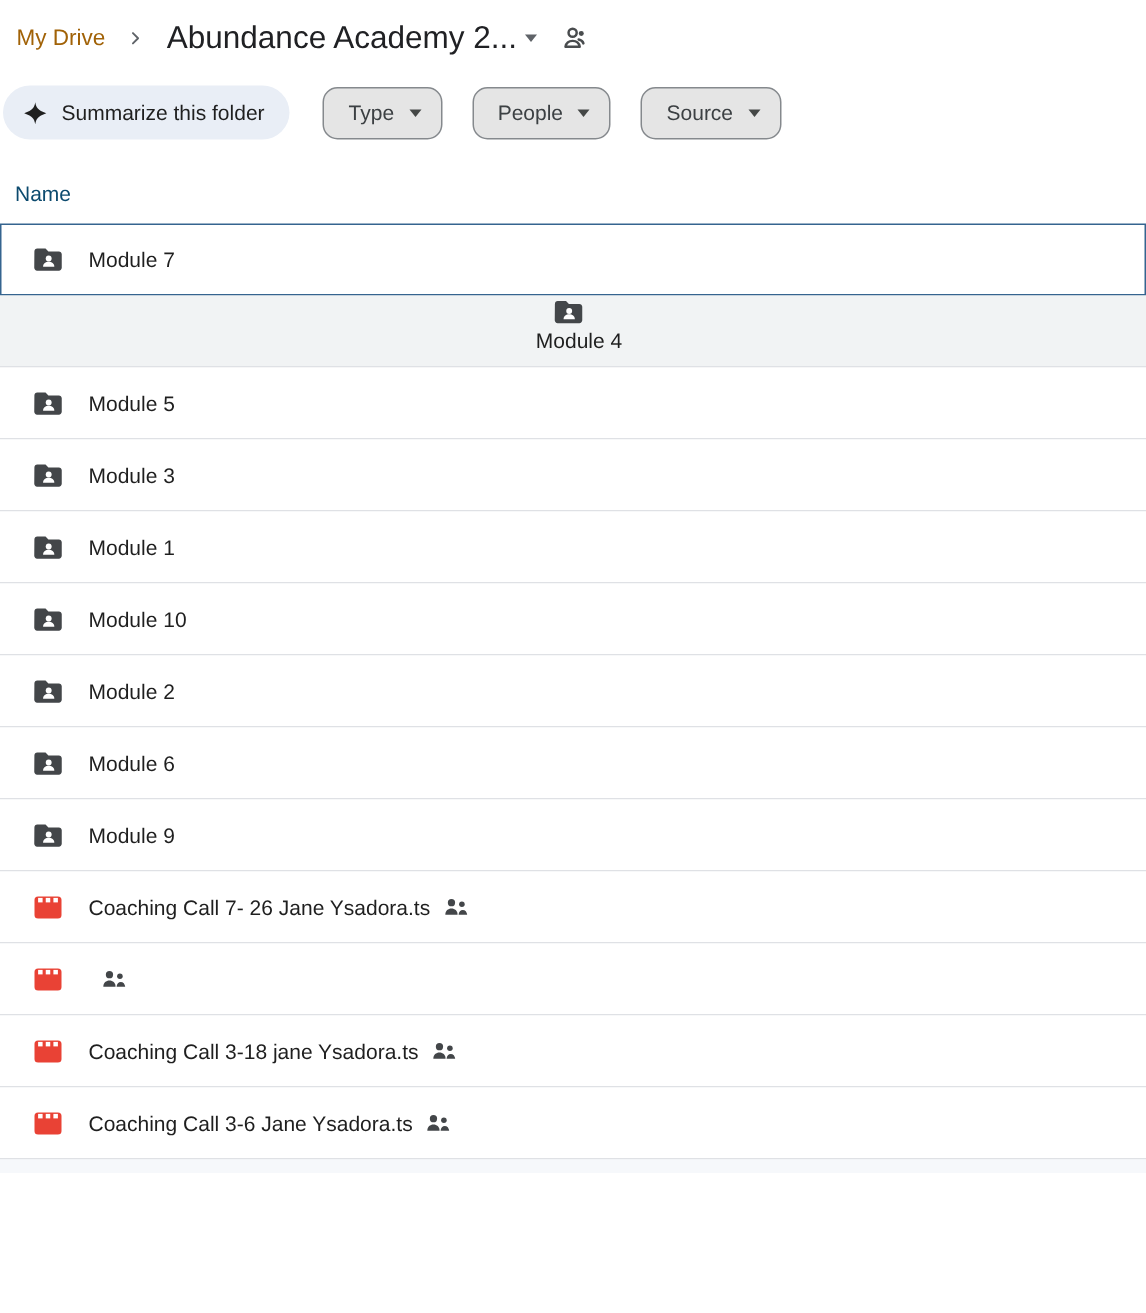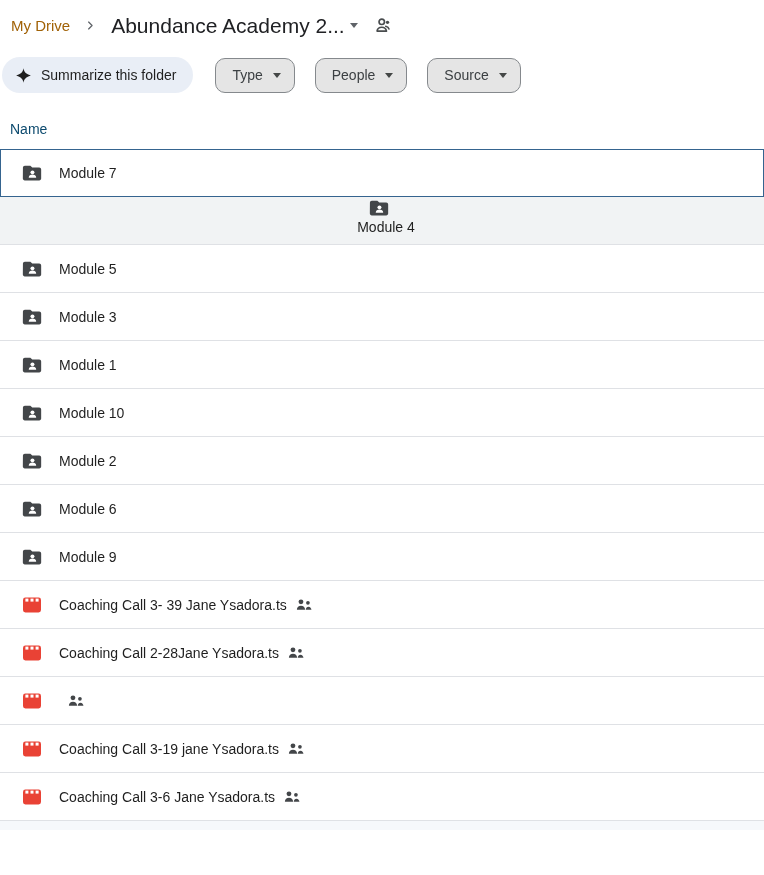--- a/index.html
+++ b/index.html
@@ -211,80 +211,60 @@
     <div class="row">
 
     <span class="icon-cell">
       <svg width="20" height="20" viewBox="0 0 20 20">
         <rect x="1" y="2.6" width="18" height="14.8" rx="2.4" fill="#e94235"></rect>
         <rect x="3.4" y="3.6" width="3" height="3" fill="#ffffff"></rect>
         <rect x="8.5" y="3.6" width="3" height="3" fill="#ffffff"></rect>
         <rect x="13.6" y="3.6" width="3" height="3" fill="#ffffff"></rect>
       </svg>
     </span>
-    <span class="row-label">Coaching Call 3- 39 Jane Ysadora.ts</span>
-    <span class="people-cell">
-      <svg width="17" height="13" viewBox="0 0 18 14">
-        <circle cx="5.2" cy="4.1" r="2.6" fill="#434649"></circle>
-        <path d="M0.8 12.7c0-2.8 2-4.4 4.4-4.4s4.4 1.6 4.4 4.4z" fill="#434649"></path>
-        <circle cx="12.7" cy="5.2" r="2.0" fill="#434649"></circle>
-        <path d="M10.3 12.7c.2-2.1 1.4-3.4 3-3.4 1.8 0 3 1.5 3.2 3.4z" fill="#434649"></path>
-      </svg>
-    </span>
-  </div>
-    <div class="row">
-
-    <span class="icon-cell">
-      <svg width="20" height="20" viewBox="0 0 20 20">
-        <rect x="1" y="2.6" width="18" height="14.8" rx="2.4" fill="#e94235"></rect>
-        <rect x="3.4" y="3.6" width="3" height="3" fill="#ffffff"></rect>
-        <rect x="8.5" y="3.6" width="3" height="3" fill="#ffffff"></rect>
-        <rect x="13.6" y="3.6" width="3" height="3" fill="#ffffff"></rect>
-      </svg>
-    </span>
-    <span class="row-label">Coaching Call 2-28Jane Ysadora.ts</span>
-    <span class="people-cell">
-      <svg width="17" height="13" viewBox="0 0 18 14">
-        <circle cx="5.2" cy="4.1" r="2.6" fill="#434649"></circle>
-        <path d="M0.8 12.7c0-2.8 2-4.4 4.4-4.4s4.4 1.6 4.4 4.4z" fill="#434649"></path>
-        <circle cx="12.7" cy="5.2" r="2.0" fill="#434649"></circle>
-        <path d="M10.3 12.7c.2-2.1 1.4-3.4 3-3.4 1.8 0 3 1.5 3.2 3.4z" fill="#434649"></path>
-      </svg>
-    </span>
-  </div>
-    <div class="row">
-
-    <span class="icon-cell">
-      <svg width="20" height="20" viewBox="0 0 20 20">
-        <rect x="1" y="2.6" width="18" height="14.8" rx="2.4" fill="#e94235"></rect>
-        <rect x="3.4" y="3.6" width="3" height="3" fill="#ffffff"></rect>
-        <rect x="8.5" y="3.6" width="3" height="3" fill="#ffffff"></rect>
-        <rect x="13.6" y="3.6" width="3" height="3" fill="#ffffff"></rect>
-      </svg>
-    </span>
-    <span class="people-cell">
-      <svg width="17" height="13" viewBox="0 0 18 14">
-        <circle cx="5.2" cy="4.1" r="2.6" fill="#434649"></circle>
-        <path d="M0.8 12.7c0-2.8 2-4.4 4.4-4.4s4.4 1.6 4.4 4.4z" fill="#434649"></path>
-        <circle cx="12.7" cy="5.2" r="2.0" fill="#434649"></circle>
-        <path d="M10.3 12.7c.2-2.1 1.4-3.4 3-3.4 1.8 0 3 1.5 3.2 3.4z" fill="#434649"></path>
-      </svg>
-    </span>
-  </div>
-    <div class="row">
-
-    <span class="icon-cell">
-      <svg width="20" height="20" viewBox="0 0 20 20">
-        <rect x="1" y="2.6" width="18" height="14.8" rx="2.4" fill="#e94235"></rect>
-        <rect x="3.4" y="3.6" width="3" height="3" fill="#ffffff"></rect>
-        <rect x="8.5" y="3.6" width="3" height="3" fill="#ffffff"></rect>
-        <rect x="13.6" y="3.6" width="3" height="3" fill="#ffffff"></rect>
-      </svg>
-    </span>
-    <span class="row-label">Coaching Call 3-19 jane Ysadora.ts</span>
+    <span class="row-label">Coaching Call 7- 26 Jane Ysadora.ts</span>
+    <span class="people-cell">
+      <svg width="17" height="13" viewBox="0 0 18 14">
+        <circle cx="5.2" cy="4.1" r="2.6" fill="#434649"></circle>
+        <path d="M0.8 12.7c0-2.8 2-4.4 4.4-4.4s4.4 1.6 4.4 4.4z" fill="#434649"></path>
+        <circle cx="12.7" cy="5.2" r="2.0" fill="#434649"></circle>
+        <path d="M10.3 12.7c.2-2.1 1.4-3.4 3-3.4 1.8 0 3 1.5 3.2 3.4z" fill="#434649"></path>
+      </svg>
+    </span>
+  </div>
+    <div class="row">
+
+    <span class="icon-cell">
+      <svg width="20" height="20" viewBox="0 0 20 20">
+        <rect x="1" y="2.6" width="18" height="14.8" rx="2.4" fill="#e94235"></rect>
+        <rect x="3.4" y="3.6" width="3" height="3" fill="#ffffff"></rect>
+        <rect x="8.5" y="3.6" width="3" height="3" fill="#ffffff"></rect>
+        <rect x="13.6" y="3.6" width="3" height="3" fill="#ffffff"></rect>
+      </svg>
+    </span>
+    <span class="people-cell">
+      <svg width="17" height="13" viewBox="0 0 18 14">
+        <circle cx="5.2" cy="4.1" r="2.6" fill="#434649"></circle>
+        <path d="M0.8 12.7c0-2.8 2-4.4 4.4-4.4s4.4 1.6 4.4 4.4z" fill="#434649"></path>
+        <circle cx="12.7" cy="5.2" r="2.0" fill="#434649"></circle>
+        <path d="M10.3 12.7c.2-2.1 1.4-3.4 3-3.4 1.8 0 3 1.5 3.2 3.4z" fill="#434649"></path>
+      </svg>
+    </span>
+  </div>
+    <div class="row">
+
+    <span class="icon-cell">
+      <svg width="20" height="20" viewBox="0 0 20 20">
+        <rect x="1" y="2.6" width="18" height="14.8" rx="2.4" fill="#e94235"></rect>
+        <rect x="3.4" y="3.6" width="3" height="3" fill="#ffffff"></rect>
+        <rect x="8.5" y="3.6" width="3" height="3" fill="#ffffff"></rect>
+        <rect x="13.6" y="3.6" width="3" height="3" fill="#ffffff"></rect>
+      </svg>
+    </span>
+    <span class="row-label">Coaching Call 3-18 jane Ysadora.ts</span>
     <span class="people-cell">
       <svg width="17" height="13" viewBox="0 0 18 14">
         <circle cx="5.2" cy="4.1" r="2.6" fill="#434649"></circle>
         <path d="M0.8 12.7c0-2.8 2-4.4 4.4-4.4s4.4 1.6 4.4 4.4z" fill="#434649"></path>
         <circle cx="12.7" cy="5.2" r="2.0" fill="#434649"></circle>
         <path d="M10.3 12.7c.2-2.1 1.4-3.4 3-3.4 1.8 0 3 1.5 3.2 3.4z" fill="#434649"></path>
       </svg>
     </span>
   </div>
     <div class="row">

